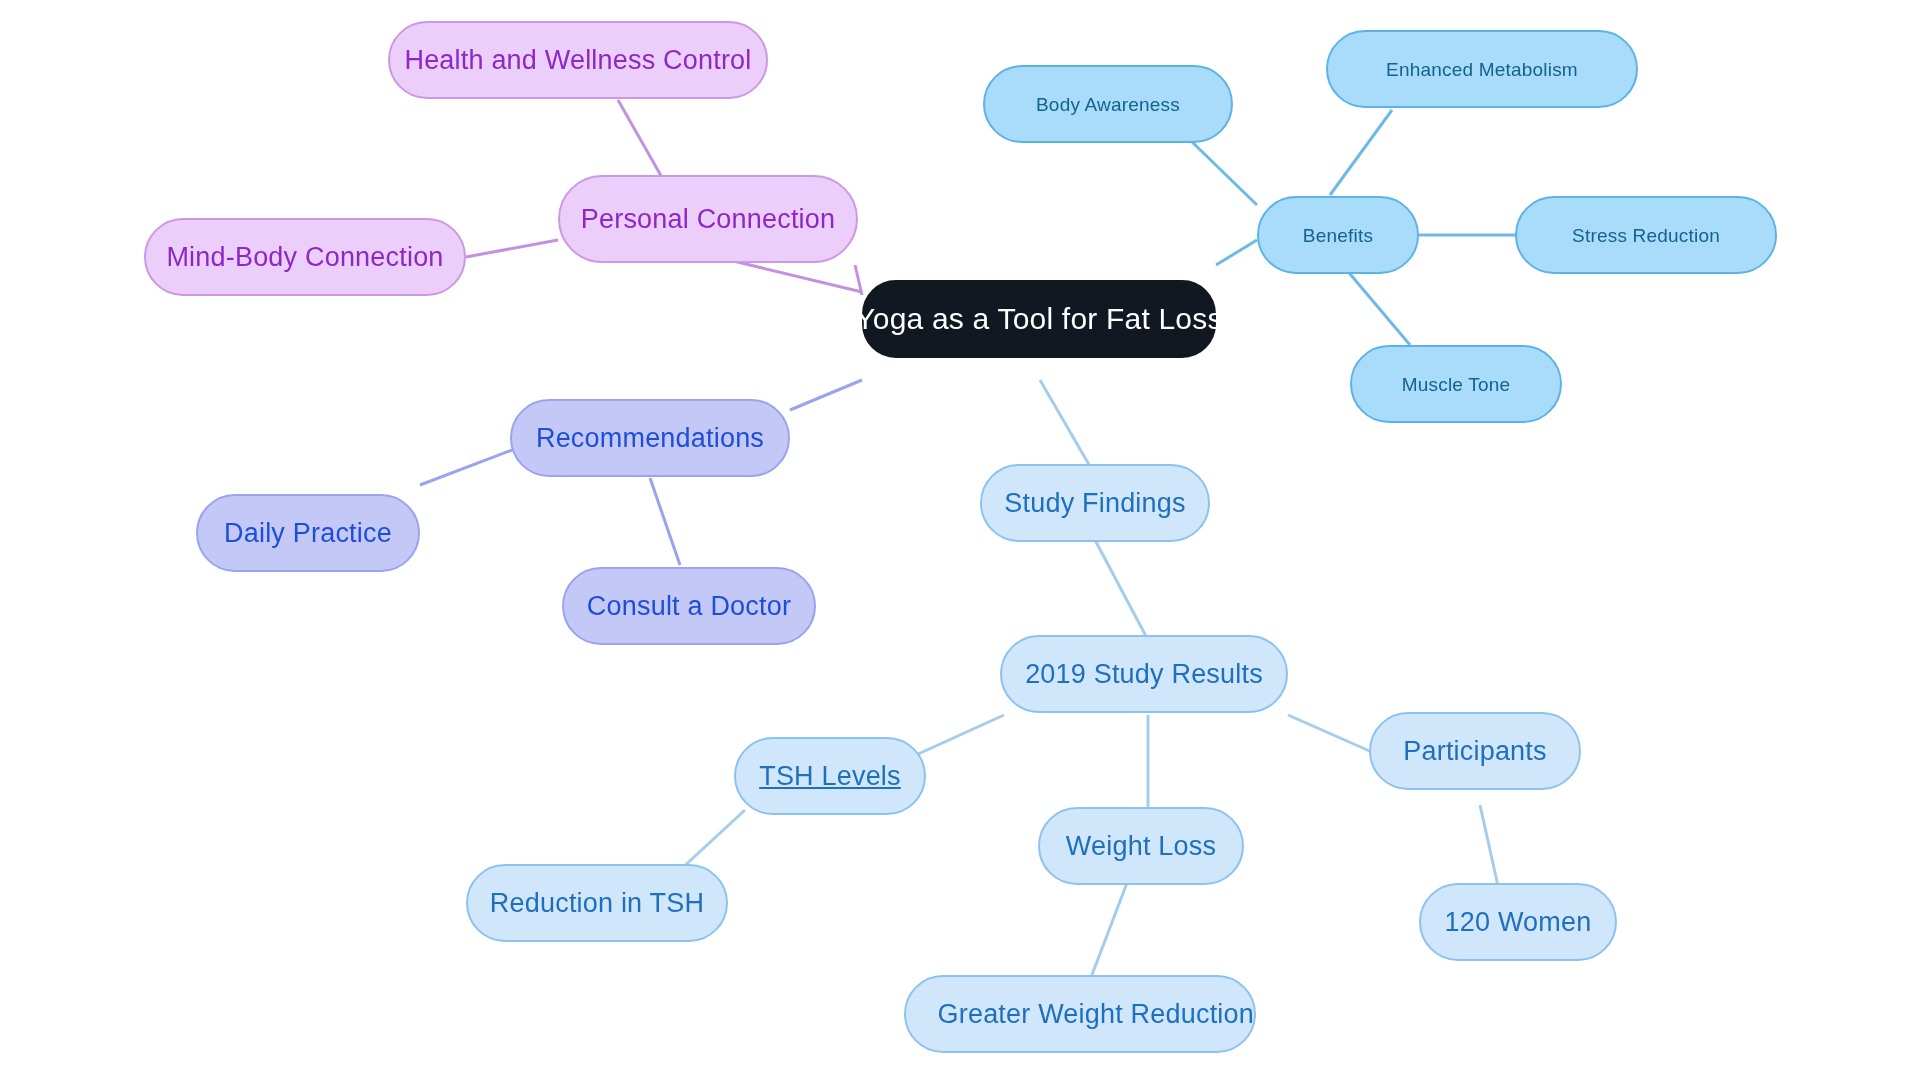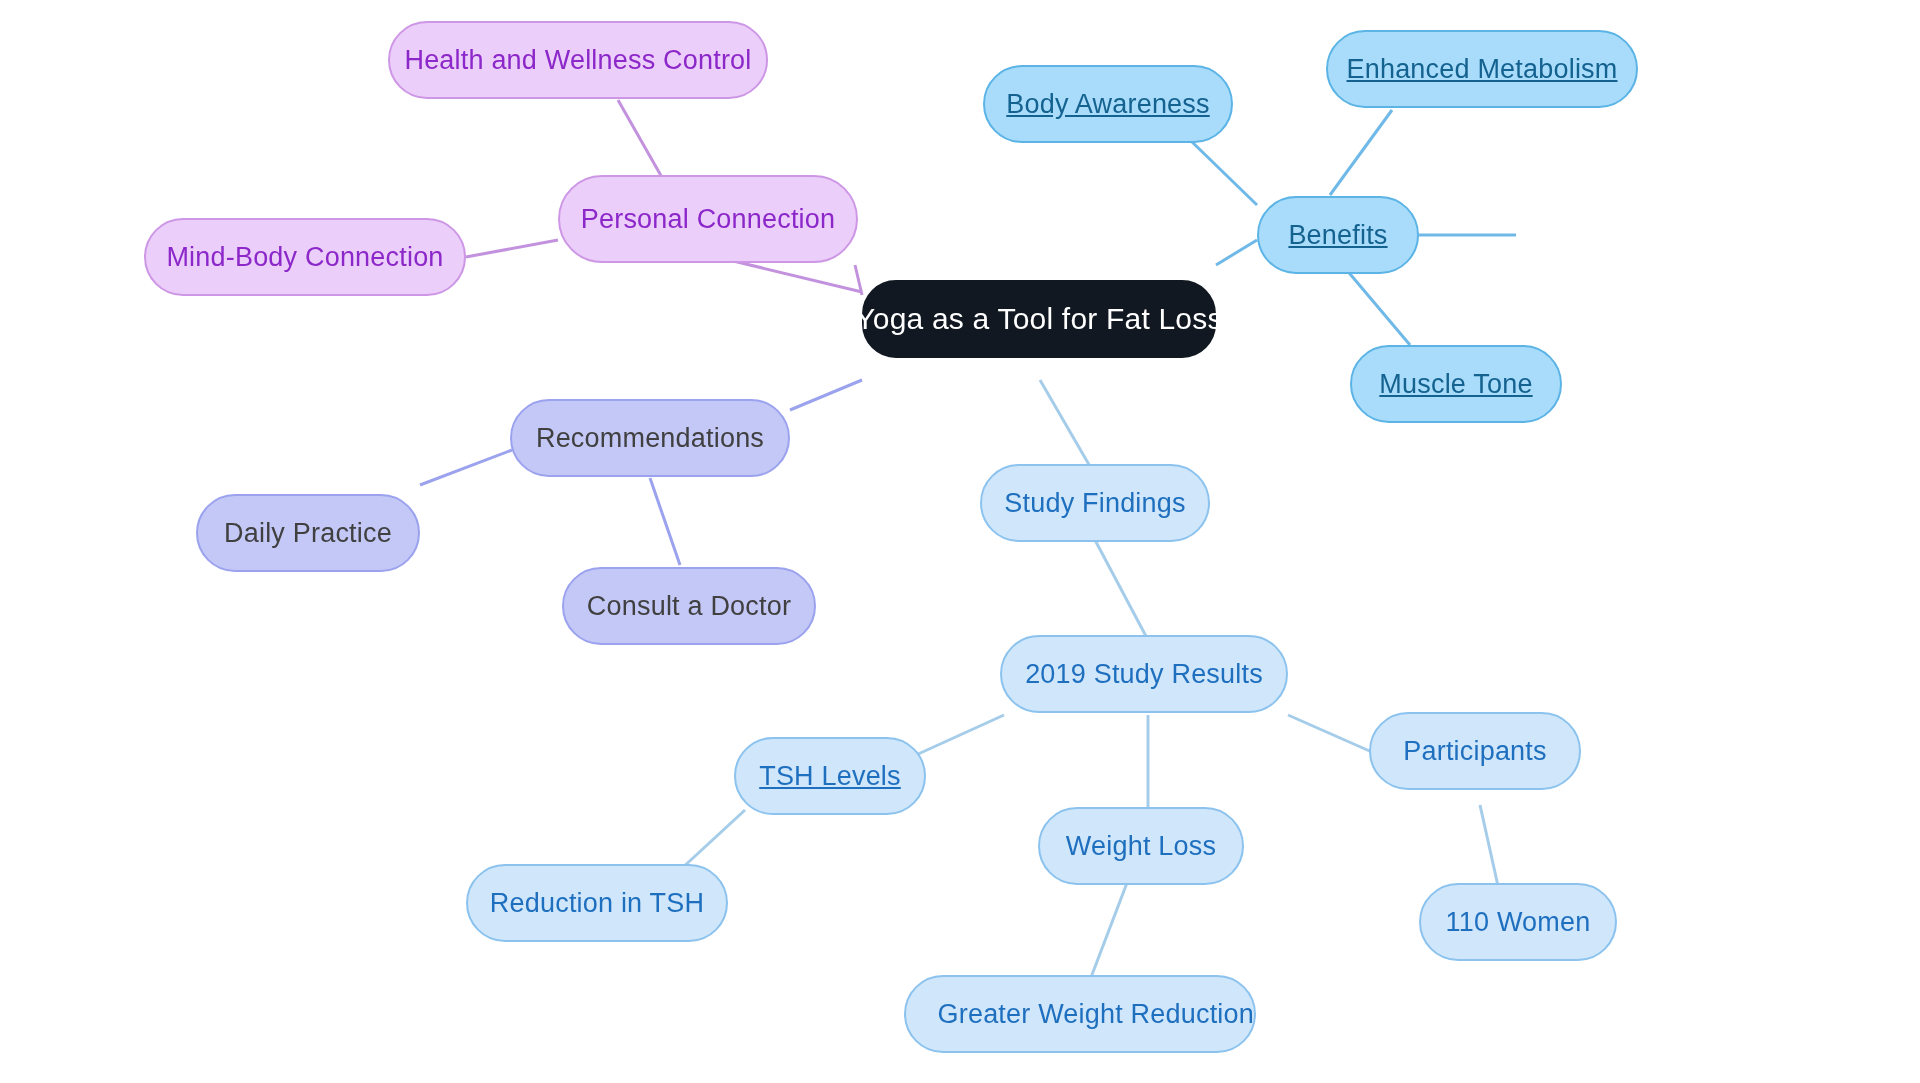--- a/index.html
+++ b/index.html
@@ -43,33 +43,32 @@
     background: #111821;
     border-color: #111821;
     color: #ffffff;
     font-size: 30px;
     border-radius: 34px;
   }
   .node-benefits {
     background: #a9dcfb;
     border-color: #5bb4e5;
     color: #14628f;
-    font-size: 27px;
-    text-decoration: underline;
+    font-size: 19px;
   }
   .node-study {
     background: #cfe6fb;
     border-color: #8cc3ee;
     color: #1f6fbf;
     font-size: 27px;
   }
   .node-rec {
     background: #c4c8f7;
     border-color: #9ba2ee;
-    color: #404040;
+    color: #1d4ed8;
     font-size: 27px;
   }
   .node-personal {
     background: #eccefa;
     border-color: #cd97e6;
     color: #8c27c9;
     font-size: 27px;
   }
 </style>
 </head>
@@ -125,20 +124,23 @@
   </div>
 
   <div class="node node-benefits" style="left:983px; top:65px; width:250px; height:78px;">
     <span class="node-label">Body Awareness</span>
   </div>
 
   <div class="node node-benefits" style="left:1326px; top:30px; width:312px; height:78px;">
     <span class="node-label">Enhanced Metabolism</span>
   </div>
 
+  <div class="node node-benefits" style="left:1515px; top:196px; width:262px; height:78px;">
+    <span class="node-label">Stress Reduction</span>
+  </div>
 
   <div class="node node-benefits" style="left:1350px; top:345px; width:212px; height:78px;">
     <span class="node-label">Muscle Tone</span>
   </div>
 
   <div class="node node-study" style="left:980px; top:464px; width:230px; height:78px;">
     <span class="node-label">Study Findings</span>
   </div>
 
   <div class="node node-study" style="left:1000px; top:635px; width:288px; height:78px;">
@@ -159,21 +161,21 @@
 
   <div class="node node-study" style="left:904px; top:975px; width:352px; height:78px;justify-content:flex-end;">
     <span class="node-label">Greater Weight Reduction</span>
   </div>
 
   <div class="node node-study" style="left:1369px; top:712px; width:212px; height:78px;">
     <span class="node-label">Participants</span>
   </div>
 
   <div class="node node-study" style="left:1419px; top:883px; width:198px; height:78px;">
-    <span class="node-label">110 Women</span>
+    <span class="node-label">120 Women</span>
   </div>
 
   <div class="node node-rec" style="left:510px; top:399px; width:280px; height:78px;">
     <span class="node-label">Recommendations</span>
   </div>
 
   <div class="node node-rec" style="left:196px; top:494px; width:224px; height:78px;">
     <span class="node-label">Daily Practice</span>
   </div>
 

